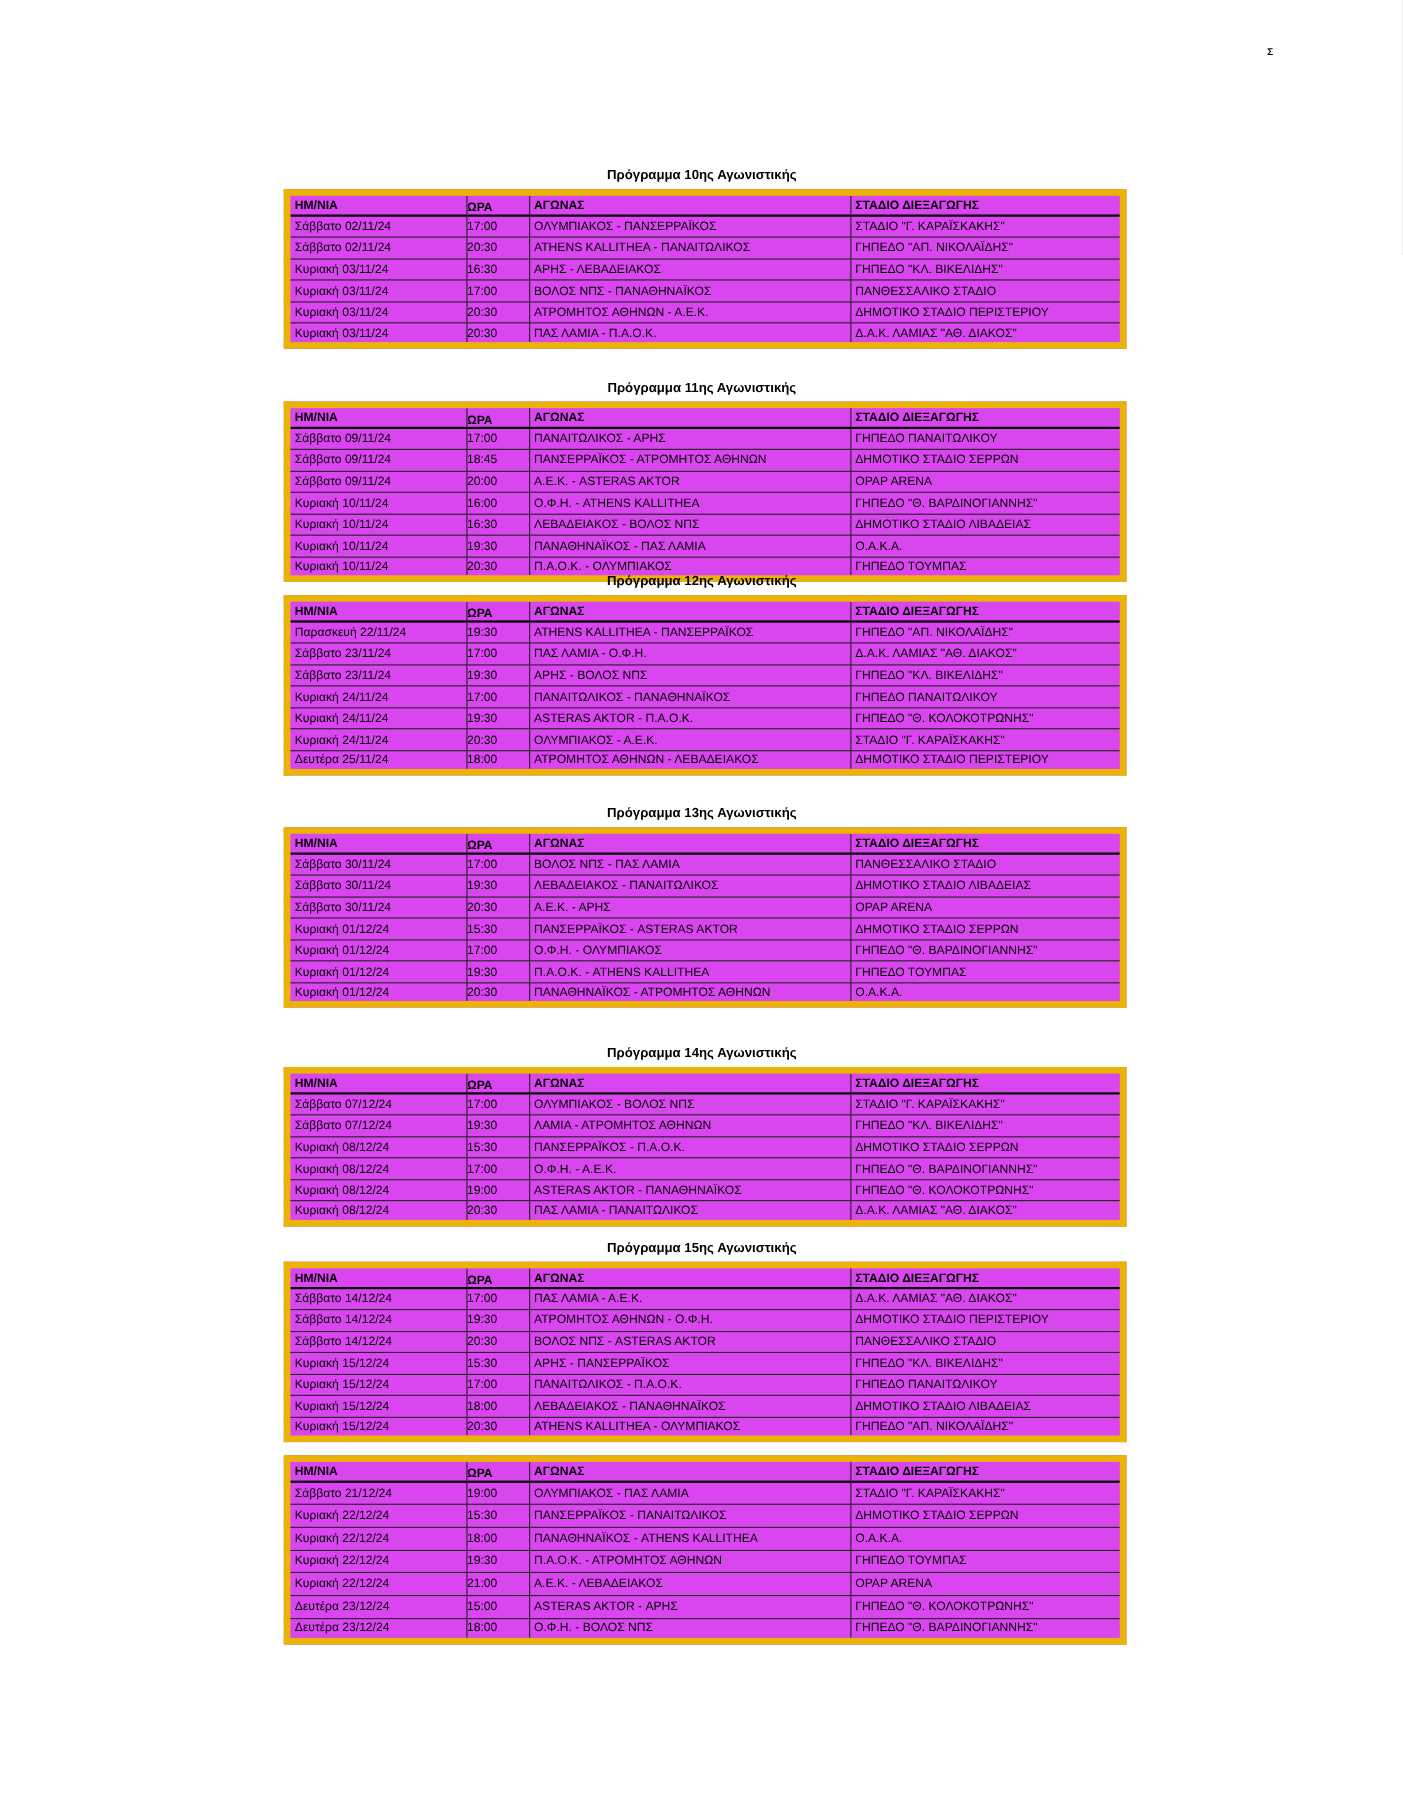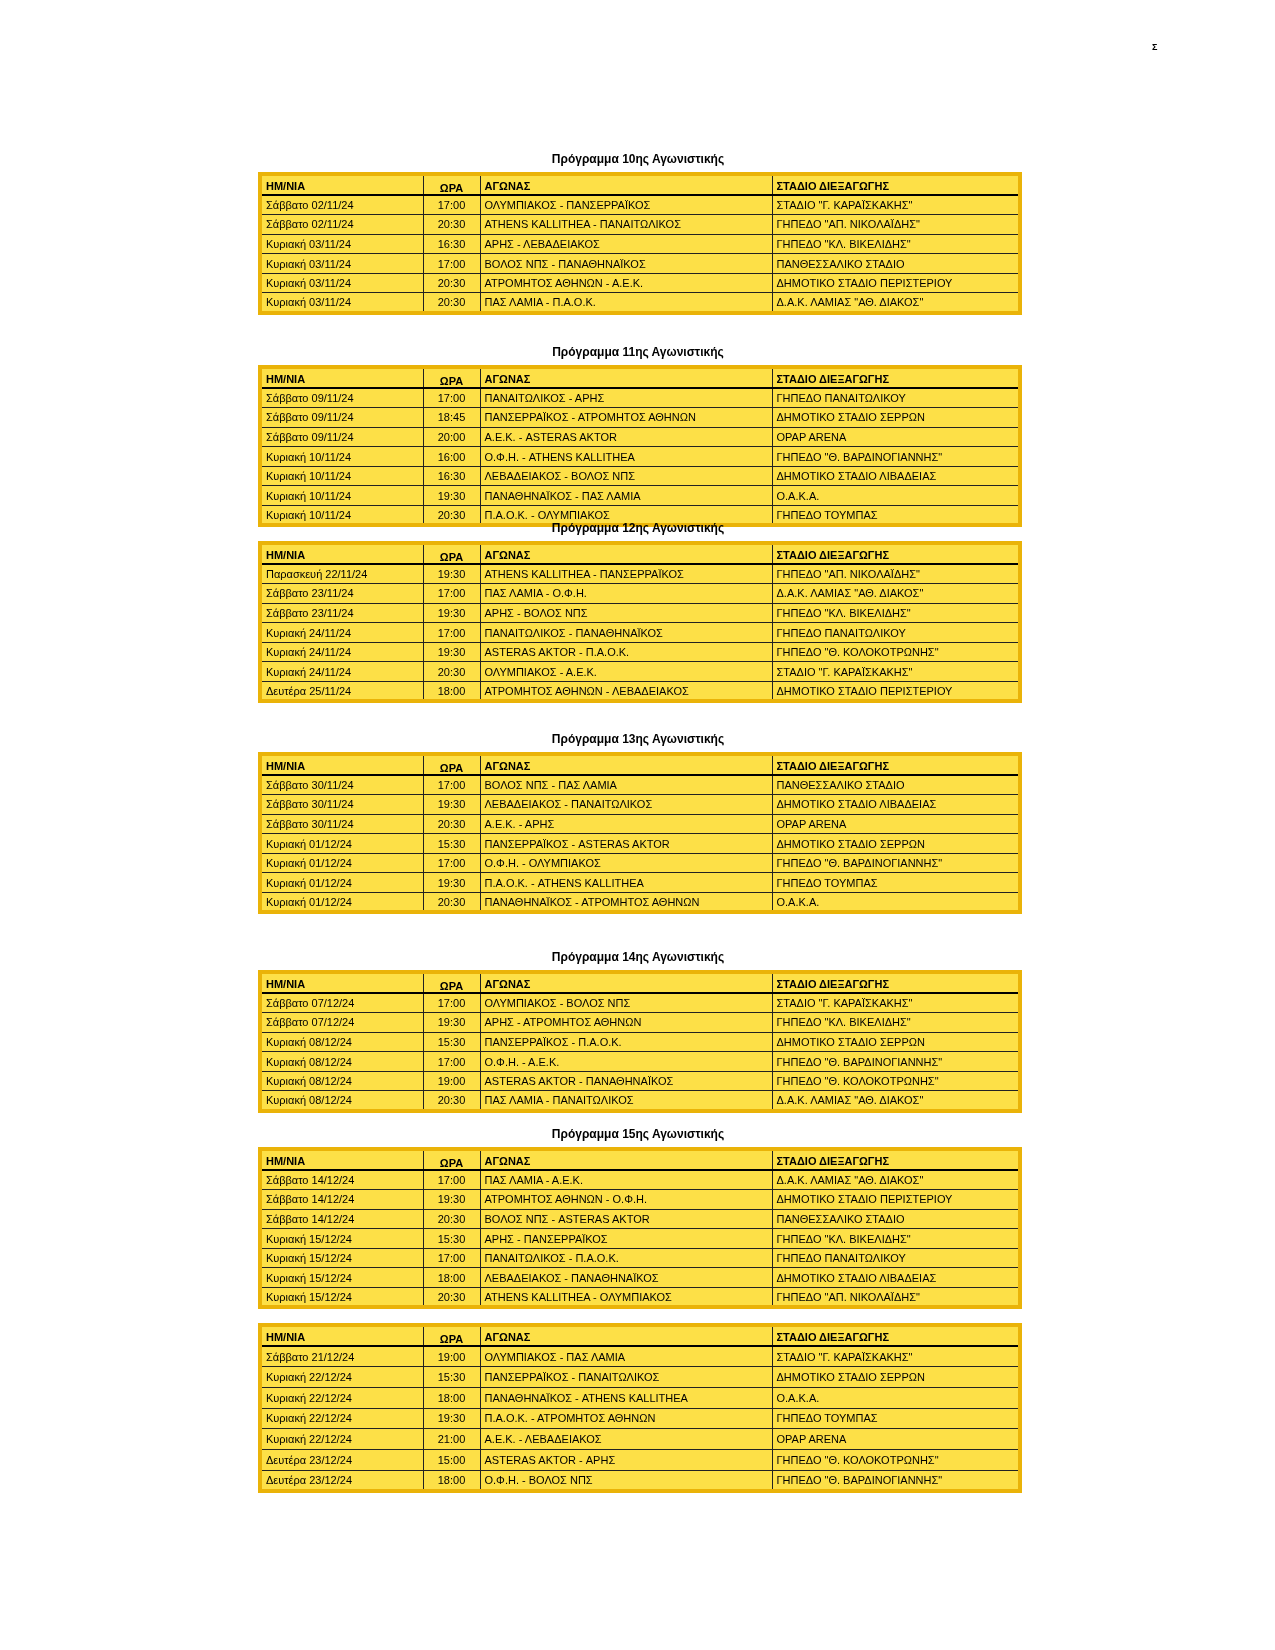--- a/index.html
+++ b/index.html
@@ -30,22 +30,22 @@
     width:760px;
     text-align:center;
     font-size:12px;
     font-weight:700;
     line-height:15px;
   }
   table.fixtures{
     width:760px;
     border-collapse:collapse;
     table-layout:fixed;
-    border:4px solid #eab308;
-    background:#fde047;
+    border:6px solid #eab308;
+    background:#d946ef;
     padding-left:36px;
   }
   table.fixtures col.c-date{width:163px}
   table.fixtures col.c-time{width:57px}
   table.fixtures col.c-match{width:292px}
   table.fixtures col.c-venue{width:248px}
   table.fixtures th, table.fixtures td{
     border:1px solid #222;
     font-size:11px;
     white-space:nowrap;
@@ -56,21 +56,20 @@
   table.fixtures thead tr{height:21px}
   table.fixtures th{
     font-weight:700;
     vertical-align:bottom;
     padding-bottom:2px;
     border-bottom:2px solid #000;
   }
   table.fixtures tbody tr{height:19.6px}
   .round-6 table.fixtures tbody tr{height:20.7px}
   table.fixtures th.col-time, table.fixtures td.time-cell{
-    text-align:center;
     padding:0;
     margin-top:21px;
   }
 </style>
 </head>
 <body>
 
 <div id="page">
   <span id="corner-mark">Σ</span>
   <div id="rounds">
@@ -344,21 +343,21 @@
       <tbody>
             <tr>
               <td class="date-cell">Σάββατο 07/12/24</td>
               <td class="time-cell">17:00</td>
               <td class="match-cell">ΟΛΥΜΠΙΑΚΟΣ - ΒΟΛΟΣ ΝΠΣ</td>
               <td class="venue-cell">ΣΤΑΔΙΟ "Γ. ΚΑΡΑΪΣΚΑΚΗΣ"</td>
             </tr>
             <tr>
               <td class="date-cell">Σάββατο 07/12/24</td>
               <td class="time-cell">19:30</td>
-              <td class="match-cell">ΑΡΗΣ - ΑΤΡΟΜΗΤΟΣ ΑΘΗΝΩΝ</td>
+              <td class="match-cell">ΛΑΜΙΑ - ΑΤΡΟΜΗΤΟΣ ΑΘΗΝΩΝ</td>
               <td class="venue-cell">ΓΗΠΕΔΟ "ΚΛ. ΒΙΚΕΛΙΔΗΣ"</td>
             </tr>
             <tr>
               <td class="date-cell">Κυριακή 08/12/24</td>
               <td class="time-cell">15:30</td>
               <td class="match-cell">ΠΑΝΣΕΡΡΑΪΚΟΣ - Π.Α.Ο.Κ.</td>
               <td class="venue-cell">ΔΗΜΟΤΙΚΟ ΣΤΑΔΙΟ ΣΕΡΡΩΝ</td>
             </tr>
             <tr>
               <td class="date-cell">Κυριακή 08/12/24</td>

